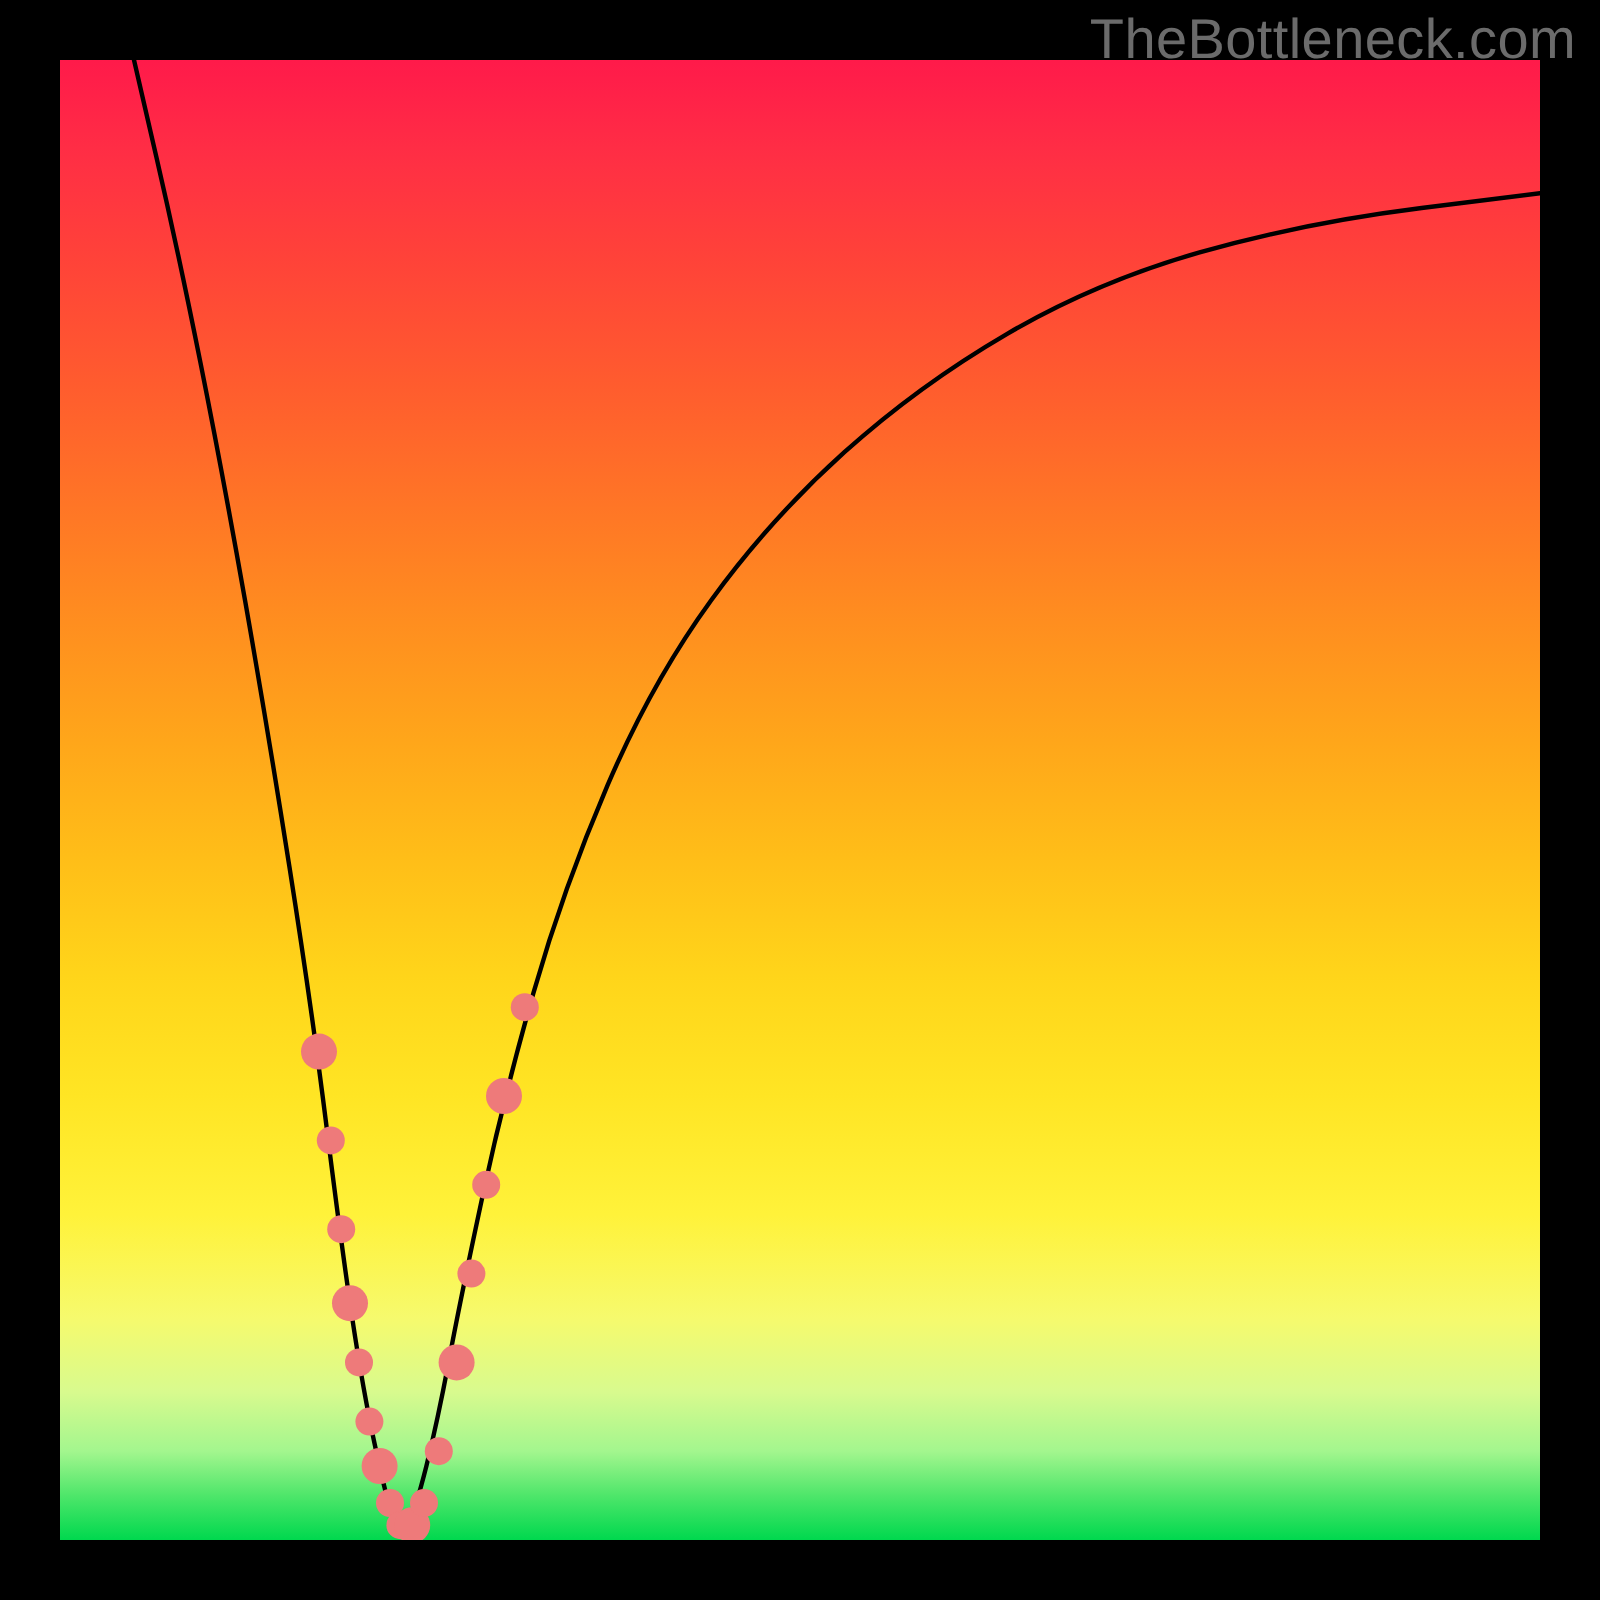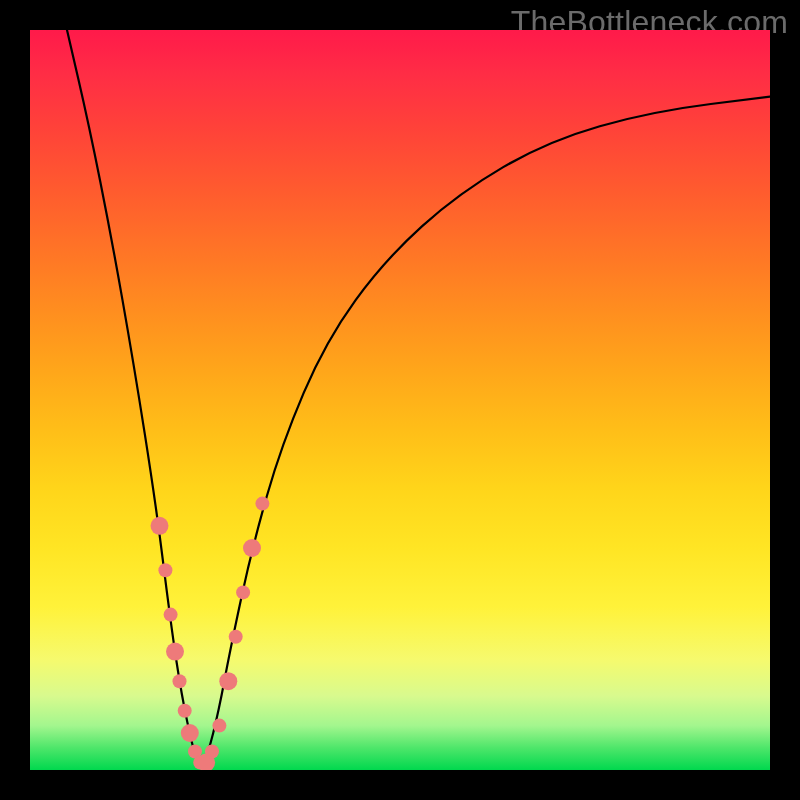--- a/index.html
+++ b/index.html
@@ -60,21 +60,21 @@
   }
   .curve circle.dot {
     fill: #ee7a7a;
     stroke: none;
   }
   .watermark {
     position: absolute;
     top: 4px;
     right: 12px;
     color: #6b6b6b;
-    font-size: 32px;
+    font-size: 28px;
     font-weight: 500;
     letter-spacing: 0.2px;
     user-select: none;
   }
 </style>
 </head>
 <body>
 
 <div class="frame">
   <div class="watermark">TheBottleneck.com</div>

